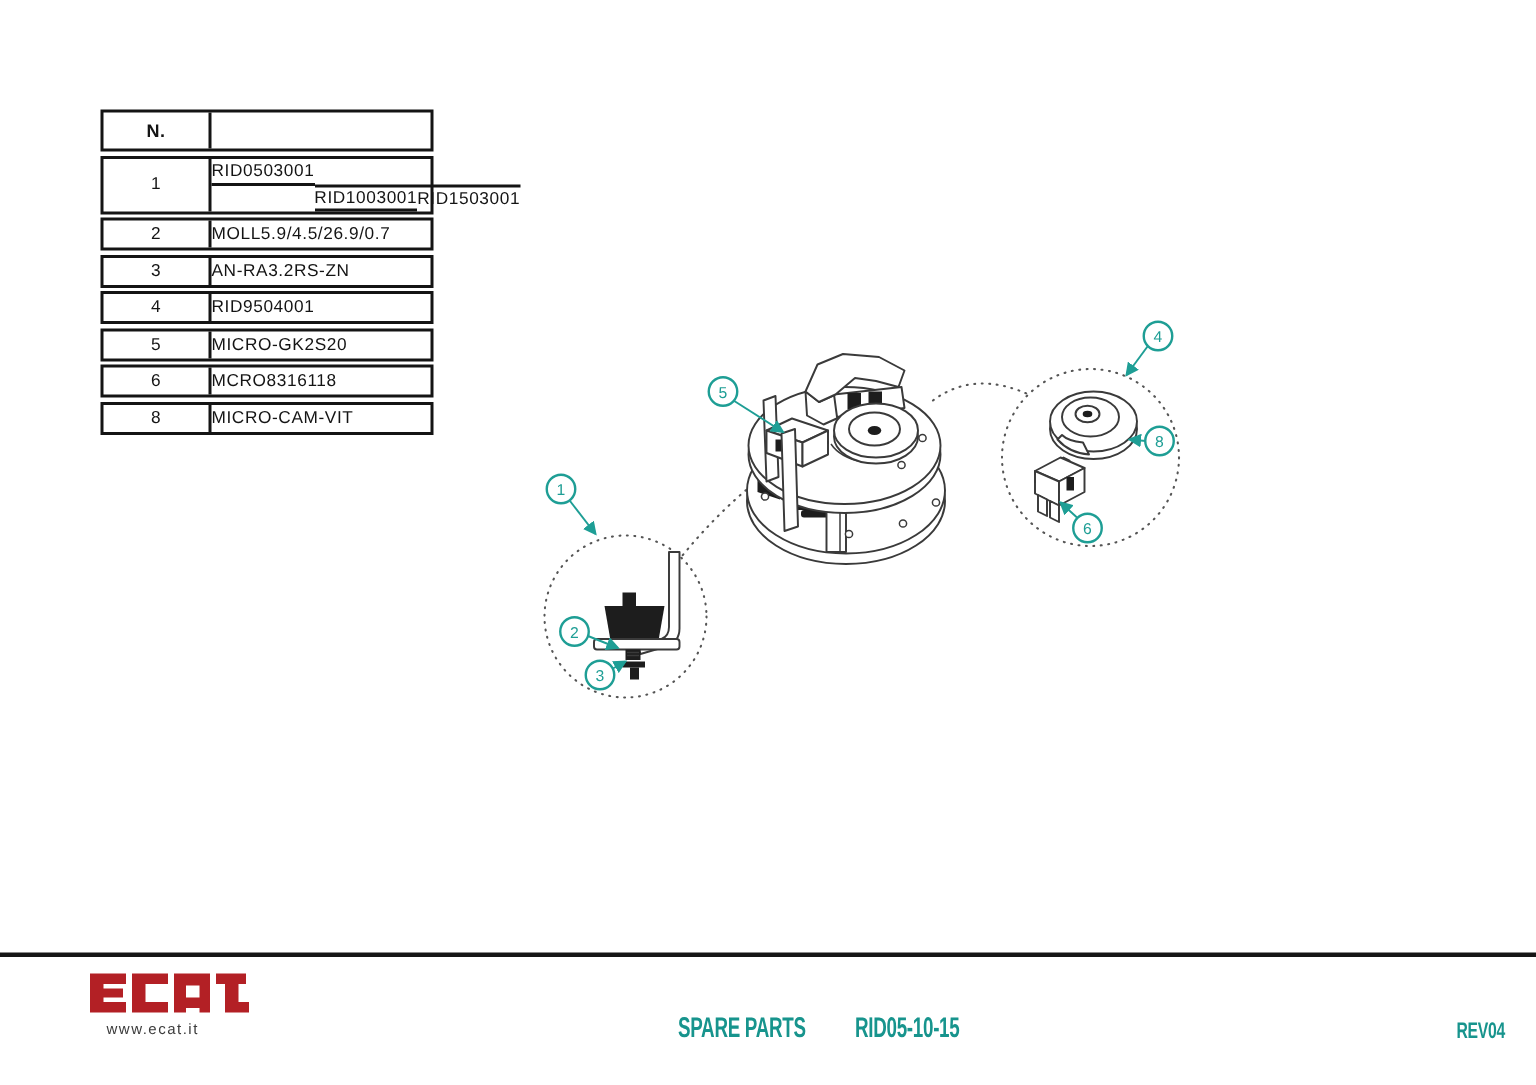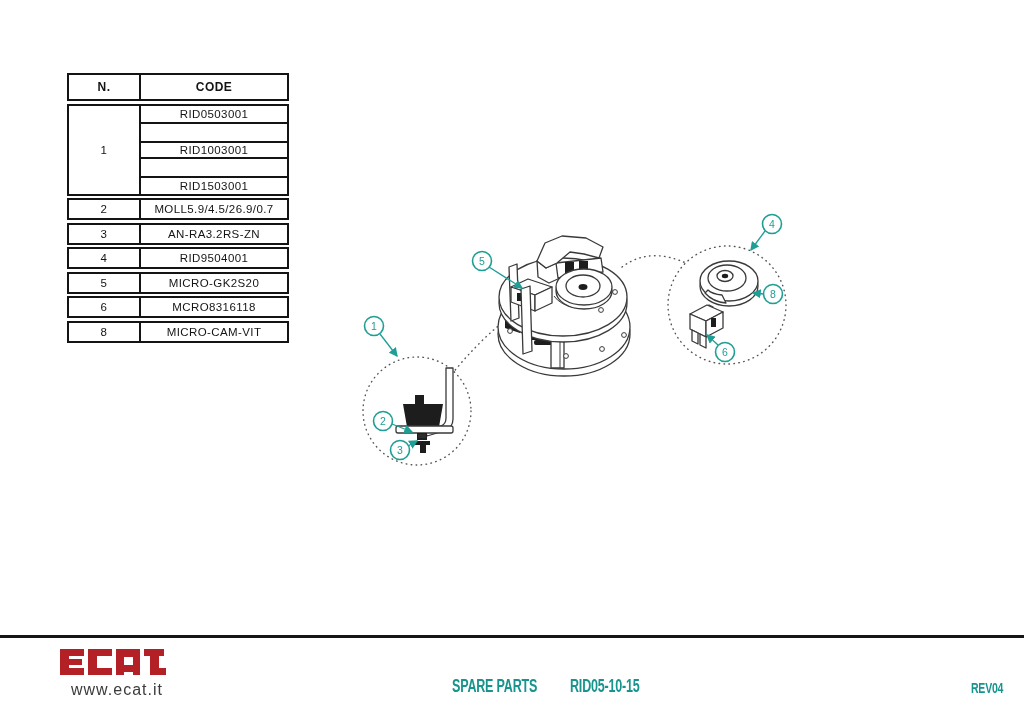--- a/index.html
+++ b/index.html
@@ -21,21 +21,21 @@
     position:absolute;left:67px;top:73px;width:222px;
     font-size:11.5px;letter-spacing:.4px;color:var(--ink);
   }
   .thead,.prow{display:flex;border:2px solid var(--ink);background:#fff;box-sizing:border-box;}
   .prow{margin-top:2.5px;}
   .thead{font-weight:bold;font-size:12px;}
   .ncell{
     width:72px;flex:0 0 72px;border-right:2px solid var(--ink);
     display:flex;align-items:center;justify-content:center;box-sizing:border-box;
   }
-  .codes{flex:1;display:flex;flex-direction:column;min-width:0;}
+  .codes{flex:1;display:flex;flex-direction:row;min-width:0;}
   .codecell{
     height:18px;display:flex;align-items:center;justify-content:center;
     white-space:nowrap;box-sizing:border-box;
   }
   .thead .ncell,.thead .codecell{height:24px;}
   .thead .codecell{flex:1;}
   .codes .codecell:not(:last-child){border-bottom:2px solid var(--ink);}
   .codes .codecell:not(:first-child){border-top:2px solid var(--ink);margin-top:17px;}
   
   #diagram{position:absolute;left:0;top:0;}
@@ -44,37 +44,36 @@
   .dk{fill:#1d1d1d;stroke:none;}
   .hole{fill:#ffffff;stroke:var(--line);stroke-width:1;}
   .dot-circle{fill:none;stroke:#555;stroke-width:1.4;stroke-dasharray:.6 4.4;stroke-linecap:round;}
   .co-circle{fill:#ffffff;stroke:var(--accent);stroke-width:1.6;}
   .co-num{fill:var(--accent);font-family:"Liberation Sans",sans-serif;font-size:10.5px;text-anchor:middle;}
   .co-line{stroke:var(--accent);stroke-width:1.3;fill:none;}
   .co-arrow{fill:var(--accent);}
   
   .footer-rule{position:absolute;left:0;top:635px;width:1024px;height:3px;background:#161616;}
   .logo-box{position:absolute;left:57px;top:648px;width:113px;height:28px;}
-  .website{position:absolute;left:71px;top:681px;font-size:16px;letter-spacing:1px;color:#3b3b3b;}
+  .website{position:absolute;left:71px;top:681px;font-size:10px;letter-spacing:1px;color:#3b3b3b;}
   .ftext{
     position:absolute;top:675px;color:var(--footer-teal);
     font-size:19px;font-weight:bold;letter-spacing:-.3px;
     transform:scaleX(.66);transform-origin:left center;white-space:nowrap;
   }
   .f-sparelabel{left:452px;}
   .f-doccode{left:570px;}
   .f-rev{left:971px;font-size:15px;top:679px;transform:scaleX(.7);}
 </style>
 </head>
 <body>
 
 <div class="parts-table">
   <div class="thead">
     <div class="ncell">N.</div>
-    <div class="codecell">CODE</div>
   </div>
   <div id="t-rows">
       <div class="prow">
         <div class="ncell">1</div>
         <div class="codes">
           <div class="codecell">RID0503001</div>
           <div class="codecell">RID1003001</div>
           <div class="codecell">RID1503001</div>
         </div>
       </div>

